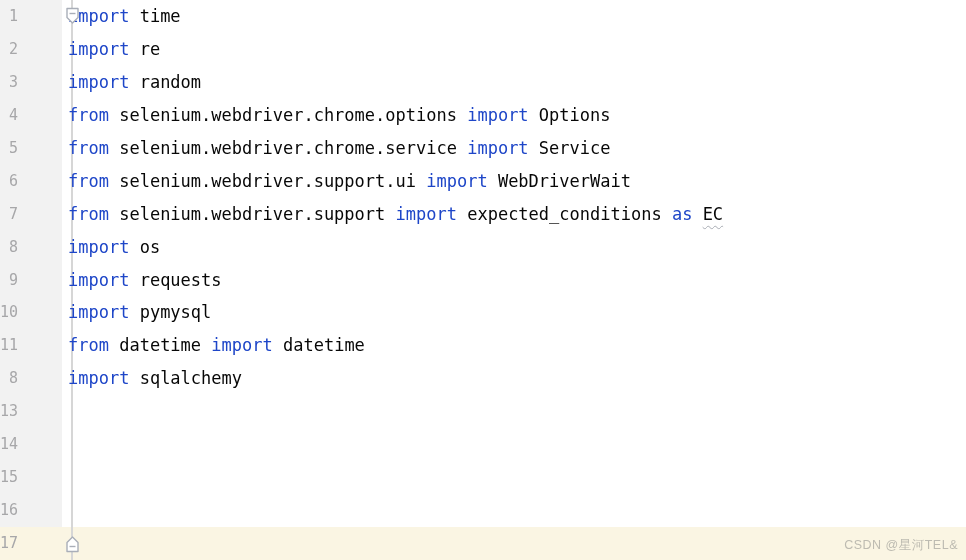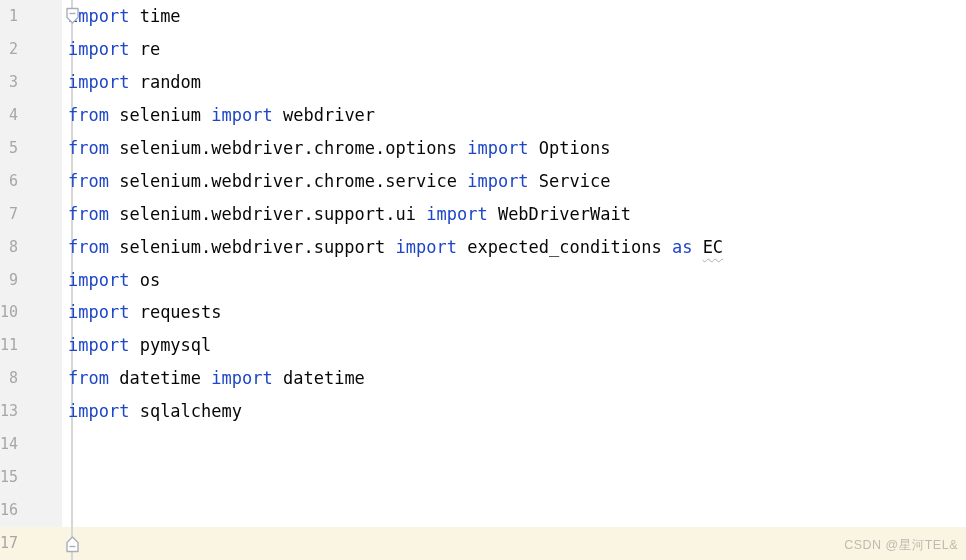--- a/index.html
+++ b/index.html
@@ -70,21 +70,20 @@
     <div class="ln">13</div>
     <div class="ln">14</div>
     <div class="ln">15</div>
     <div class="ln">16</div>
     <div class="ln">17</div>
   </div>
 <div class="code-lines" id="code-lines">
     <div class="cl"><span class="tok-kw">import</span><span class="tok-pl"> time</span></div>
     <div class="cl"><span class="tok-kw">import</span><span class="tok-pl"> re</span></div>
     <div class="cl"><span class="tok-kw">import</span><span class="tok-pl"> random</span></div>
-    <div class="cl"><span class="tok-kw">from</span><span class="tok-pl"> selenium </span><span class="tok-kw">import</span><span class="tok-pl"> webdriver</span></div>
     <div class="cl"><span class="tok-kw">from</span><span class="tok-pl"> selenium.webdriver.chrome.options </span><span class="tok-kw">import</span><span class="tok-pl"> Options</span></div>
     <div class="cl"><span class="tok-kw">from</span><span class="tok-pl"> selenium.webdriver.chrome.service </span><span class="tok-kw">import</span><span class="tok-pl"> Service</span></div>
     <div class="cl"><span class="tok-kw">from</span><span class="tok-pl"> selenium.webdriver.support.ui </span><span class="tok-kw">import</span><span class="tok-pl"> WebDriverWait</span></div>
     <div class="cl"><span class="tok-kw">from</span><span class="tok-pl"> selenium.webdriver.support </span><span class="tok-kw">import</span><span class="tok-pl"> expected_conditions </span><span class="tok-kw">as</span><span class="tok-pl"> </span><span class="tok-warn">EC</span></div>
     <div class="cl"><span class="tok-kw">import</span><span class="tok-pl"> os</span></div>
     <div class="cl"><span class="tok-kw">import</span><span class="tok-pl"> requests</span></div>
     <div class="cl"><span class="tok-kw">import</span><span class="tok-pl"> pymysql</span></div>
     <div class="cl"><span class="tok-kw">from</span><span class="tok-pl"> datetime </span><span class="tok-kw">import</span><span class="tok-pl"> datetime</span></div>
     <div class="cl"><span class="tok-kw">import</span><span class="tok-pl"> sqlalchemy</span></div>
   </div>

